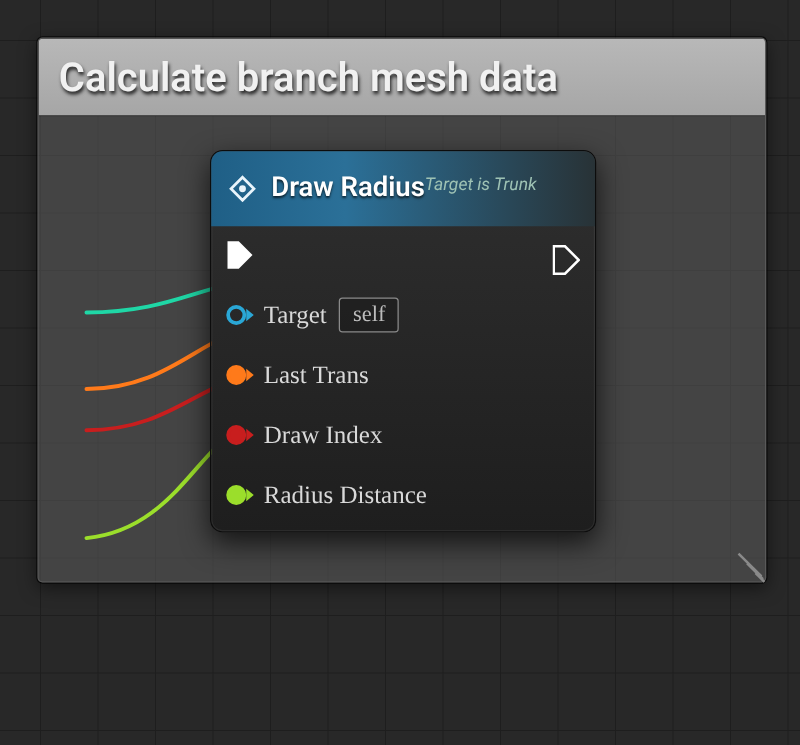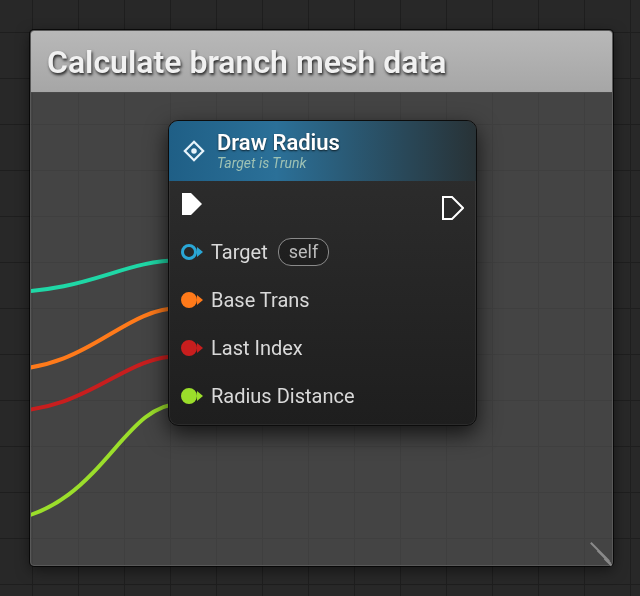--- a/index.html
+++ b/index.html
@@ -17,21 +17,21 @@
       linear-gradient(#1e1e1e 1px, transparent 1px),
       linear-gradient(90deg, #1e1e1e 1px, transparent 1px);
     background-size: 46px 46px;
     background-position: -14px -14px;
   }
 
   
   .comment-box {
     position: absolute;
     left: 30px; top: 30px;
-    width: 583px; height: 536px;
+    width: 583px; height: 436px;
     background: rgba(255,255,255,0.05);
     border: 1px solid #595959;
     border-radius: 4px;
     box-shadow: 0 0 0 1px rgba(0,0,0,0.7), 0 4px 14px rgba(0,0,0,0.5);
   }
   .comment-title {
     height: 62px;
     background: linear-gradient(#b8b8b8, #a6a6a6);
     border-bottom: 1px solid #4a4a4a;
     border-radius: 3px 3px 0 0;
@@ -71,34 +71,34 @@
     box-shadow: 0 0 0 1px rgba(255,255,255,0.06) inset, 0 8px 22px rgba(0,0,0,0.7);
   }
   .node-header {
     height: 60px;
     border-radius: 9px 9px 0 0;
     background: linear-gradient(90deg, #1f5f86 0%, #2b7098 35%, #283236 100%);
     display: flex; align-items: center; gap: 12px;
     padding: 0 14px;
   }
   .node-header .fn-icon svg { display:block; }
-  .node-header .titles { display:flex; flex-direction:column; line-height:1.05; }
+  .node-header .titles { display:flex; flex-direction:row; line-height:1.05; }
   .node-title { color: #ffffff; font-size: 22px; font-weight: 600; text-shadow: 0 1px 2px rgba(0,0,0,0.7); }
   .node-subtitle { color: #9ec2b4; font-style: italic; font-size: 14px; margin-top:2px; }
 
   .node-body { padding: 10px 12px 16px 12px; display:flex; }
   .col { display:flex; flex-direction:column; gap: 22px; }
   .col.left { flex: 1; }
   .col.right { align-items: flex-end; padding-top: 4px; }
 
-  .pin-row { display:flex; align-items:center; gap: 10px; height: 26px; }
+  .pin-row { display:flex; align-items:center; gap: 10px; height: 26px; font-family: Liberation Serif, serif; }
   .pin-label { color: #d9d9d9; font-size: 20px; white-space: nowrap; }
   .self-box {
     border: 1px solid #8a8a8a; color:#bdbdbd;
-    padding: 2px 10px 3px 10px; border-radius: 13px;
+    padding: 2px 10px 3px 10px; border-radius: 3px;
     font-size: 18px; background: rgba(0,0,0,0.2);
   }
 
   .exec-pin-in, .exec-pin-out { display:inline-block; }
   .exec-pin-in svg, .exec-pin-out svg { display:block; }
 
   .data-pin {
     width: 20px; height: 20px; position: relative;
   }
   .data-pin .circ {
@@ -175,29 +175,29 @@
             <span class="pin-label">Target</span>
             <span class="self-box">self</span>
           </div>
 
 
           <div class="pin-row">
             <span class="data-pin pin-solid" style="--pc:#ff7a1a">
               <span class="circ"></span>
                 <span class="tri"></span>
             </span>
-            <span class="pin-label">Base Trans</span>
+            <span class="pin-label">Last Trans</span>
           </div>
 
           <div class="pin-row">
             <span class="data-pin pin-solid" style="--pc:#c81e1e">
               <span class="circ"></span>
                 <span class="tri"></span>
             </span>
-            <span class="pin-label">Last Index</span>
+            <span class="pin-label">Draw Index</span>
           </div>
 
           <div class="pin-row">
             <span class="data-pin pin-solid" style="--pc:#9bde2b">
               <span class="circ"></span>
                 <span class="tri"></span>
             </span>
             <span class="pin-label">Radius Distance</span>
           </div>
         </div>

